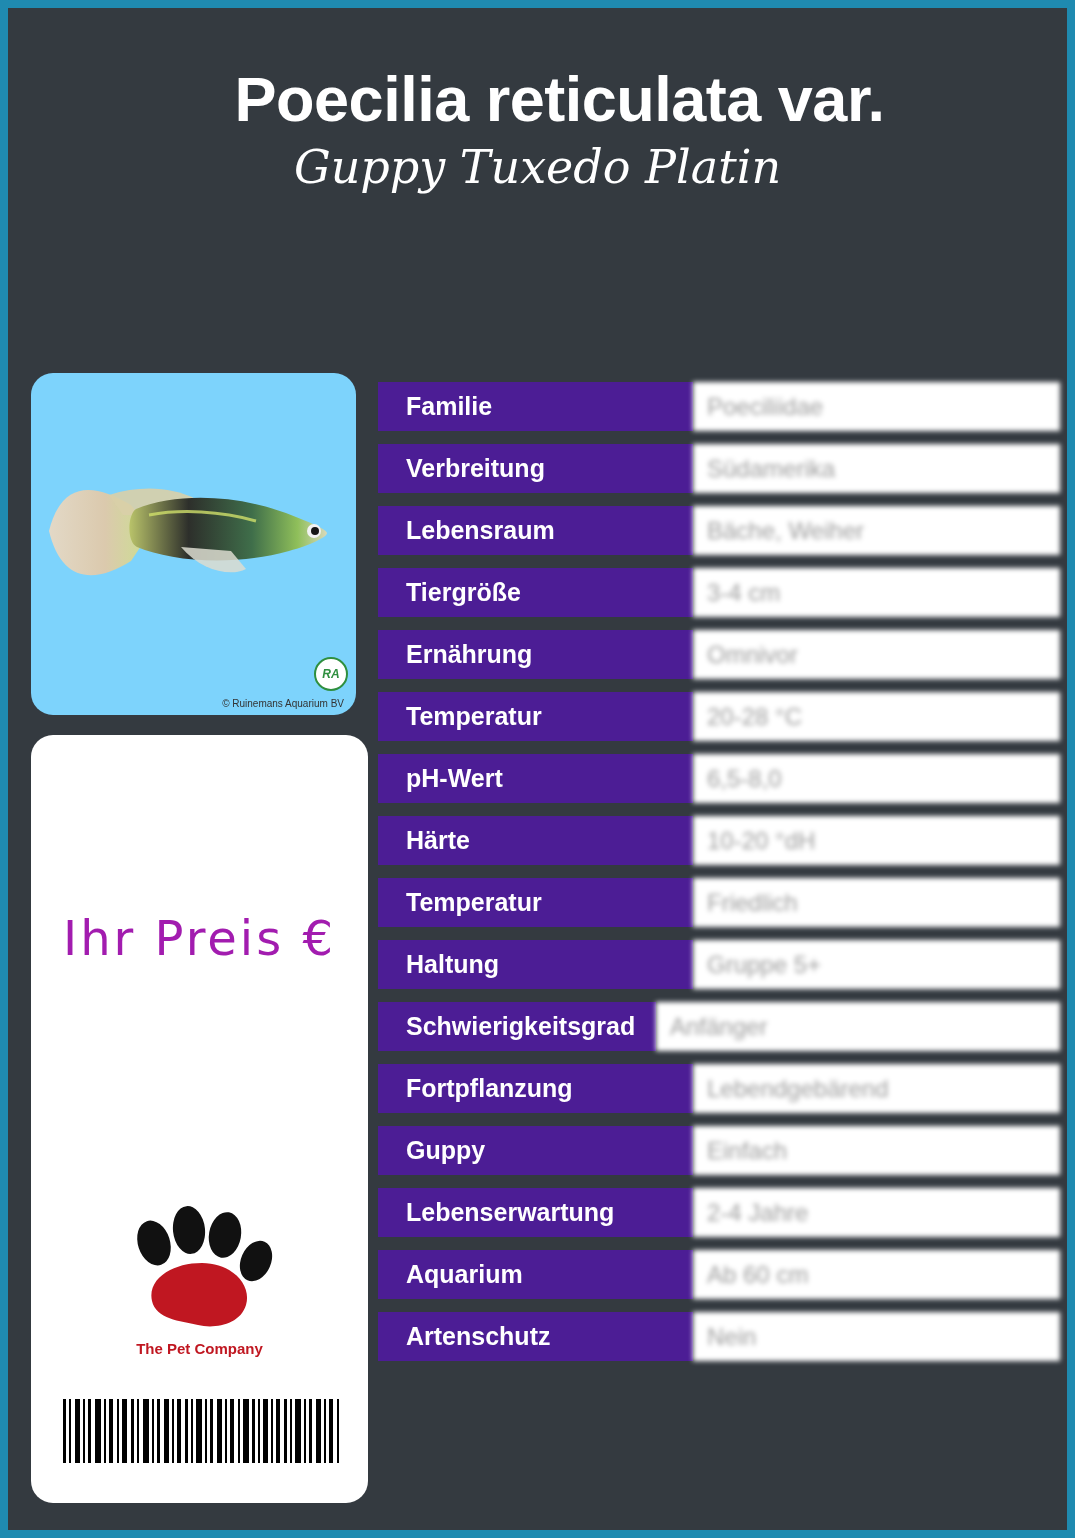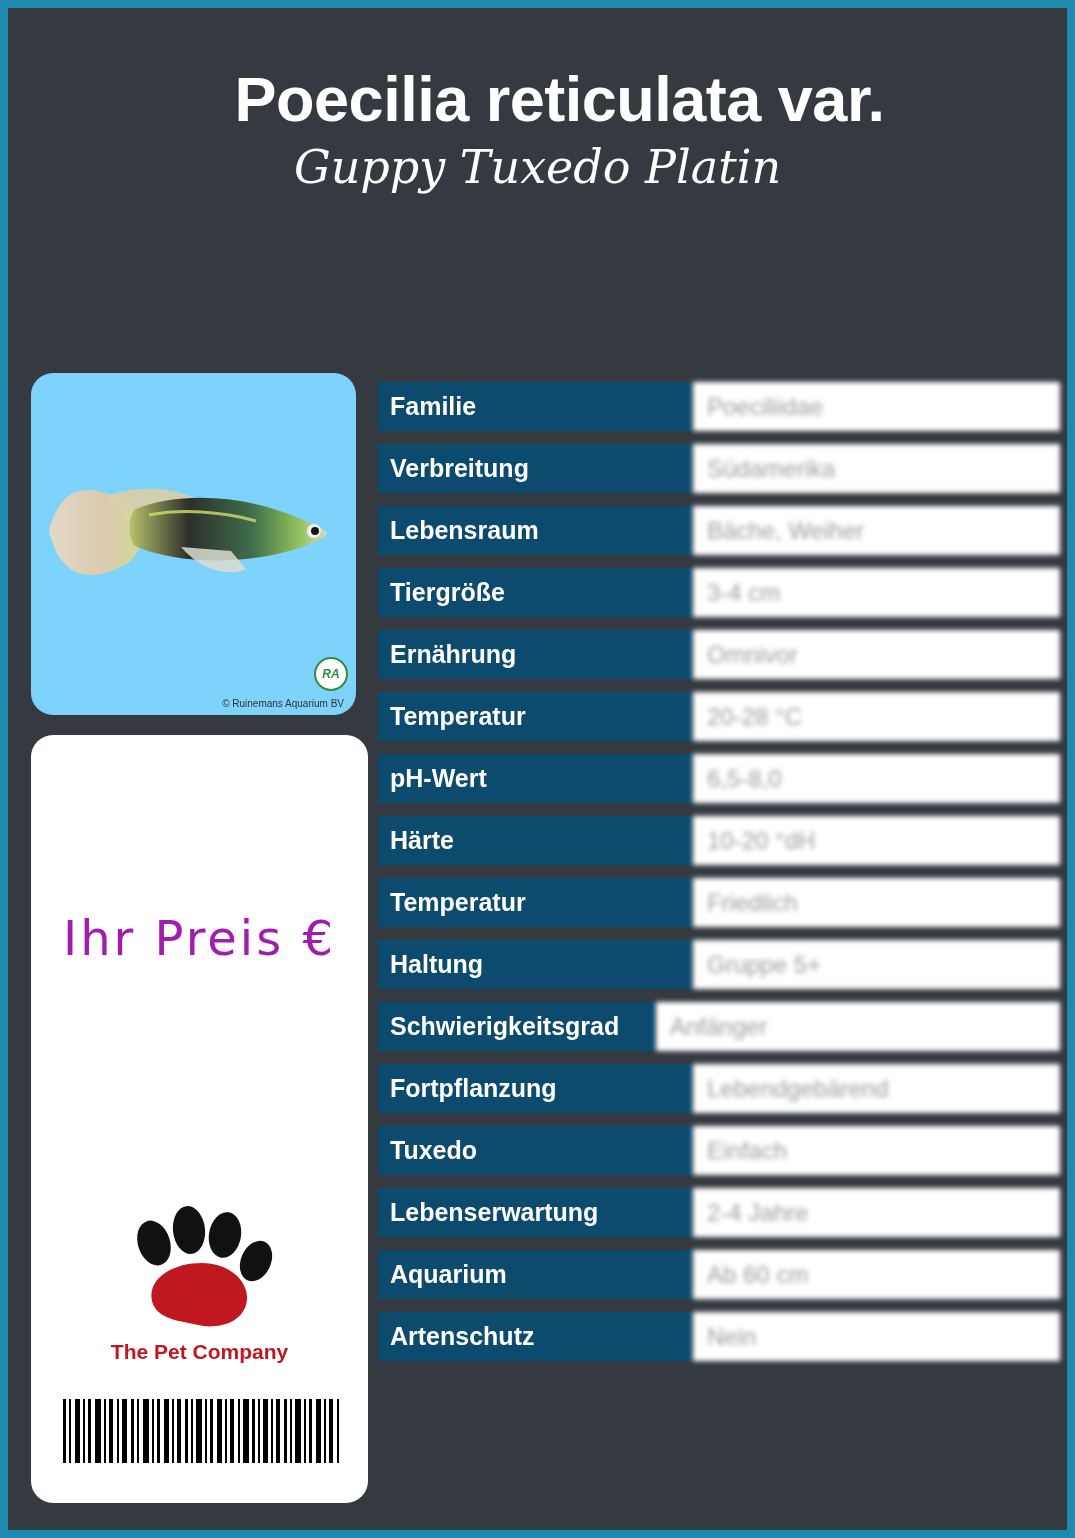--- a/index.html
+++ b/index.html
@@ -122,21 +122,21 @@
     width: 180px;
     height: 130px;
   }
   .brand {
     position: absolute;
     left: 0;
     top: 605px;
     width: 337px;
     text-align: center;
     color: #c01721;
-    font-size: 21px;
+    font-size: 15px;
     font-weight: bold;
   }
   .barcode {
     position: absolute;
     left: 28px;
     top: 660px;
     width: 282px;
     height: 72px;
   }
 
@@ -148,27 +148,27 @@
     width: 682px;
   }
   .row {
     display: flex;
     height: 49px;
     margin-bottom: 13px;
     align-items: stretch;
   }
   .cell-label {
     width: 315px;
-    background: #0c4a6e;
+    background: #4c1d95;
     color: #ffffff;
     font-size: 25px;
     font-weight: bold;
     display: flex;
     align-items: center;
-    padding-left: 12px;
+    padding-left: 28px;
     box-sizing: border-box;
     white-space: nowrap;
   }
   .cell-label.wide {
     width: 278px;
   }
   .cell-value {
     flex: 1;
     background: #ffffff;
     color: #9d9d9d;
@@ -330,21 +330,21 @@
     </div>
     <div class="row">
       <div class="cell-label wide">Schwierigkeitsgrad</div>
       <div class="cell-value">Anfänger</div>
     </div>
     <div class="row">
       <div class="cell-label">Fortpflanzung</div>
       <div class="cell-value">Lebendgebärend</div>
     </div>
     <div class="row">
-      <div class="cell-label">Tuxedo</div>
+      <div class="cell-label">Guppy</div>
       <div class="cell-value">Einfach</div>
     </div>
     <div class="row">
       <div class="cell-label">Lebenserwartung</div>
       <div class="cell-value">2-4 Jahre</div>
     </div>
     <div class="row">
       <div class="cell-label">Aquarium</div>
       <div class="cell-value">Ab 60 cm</div>
     </div>

